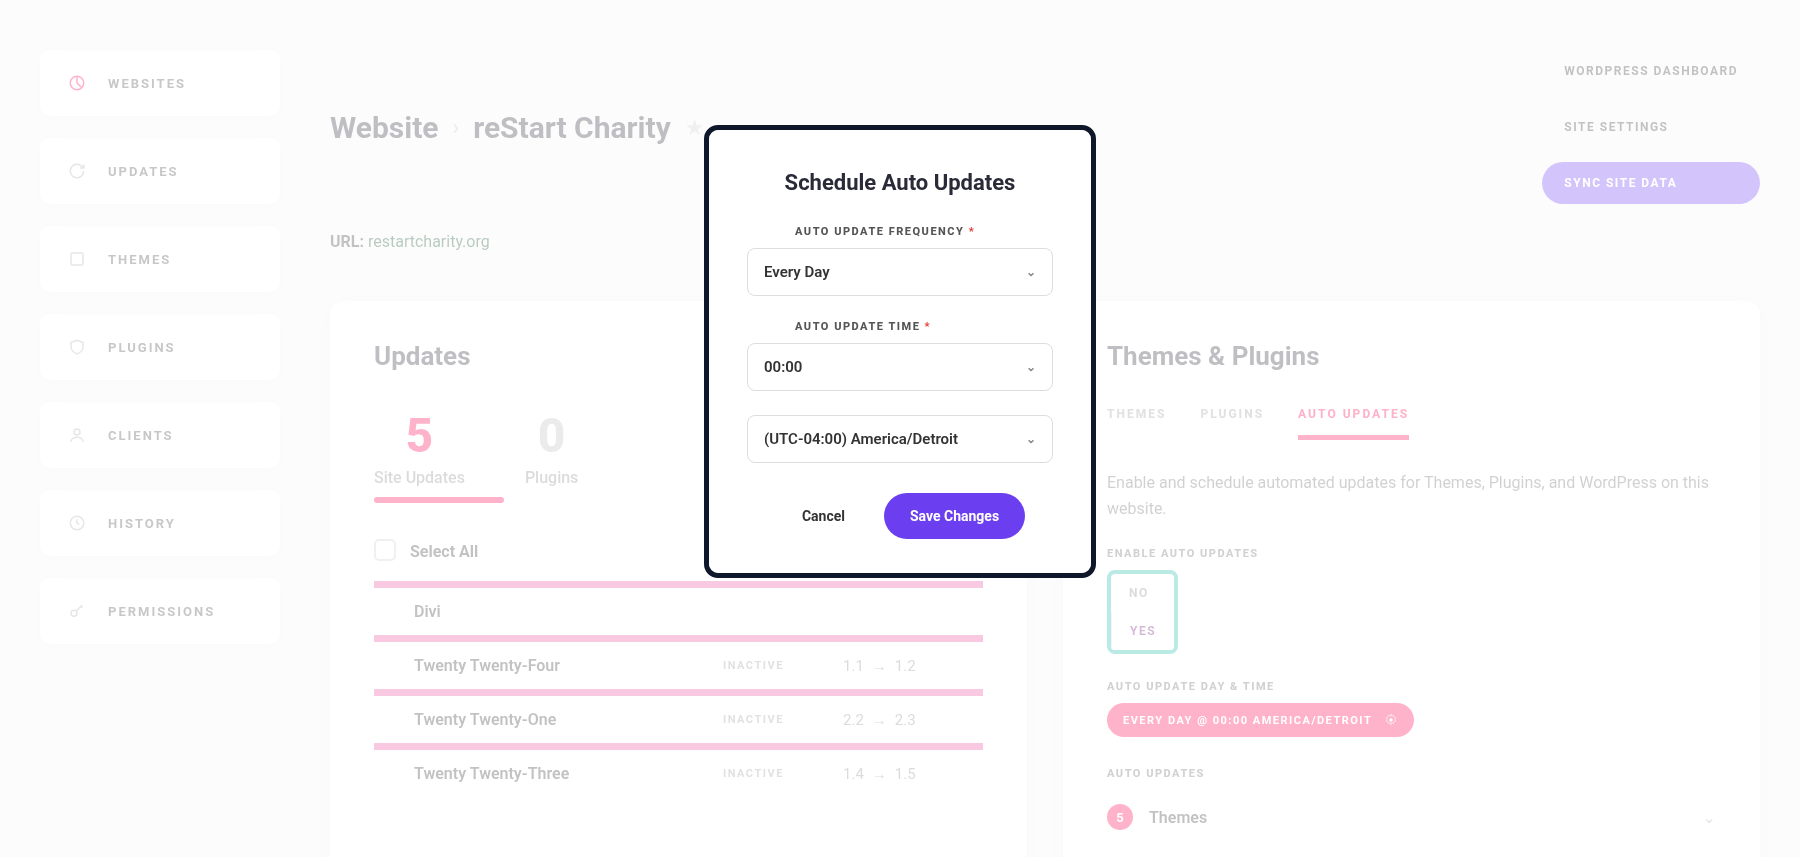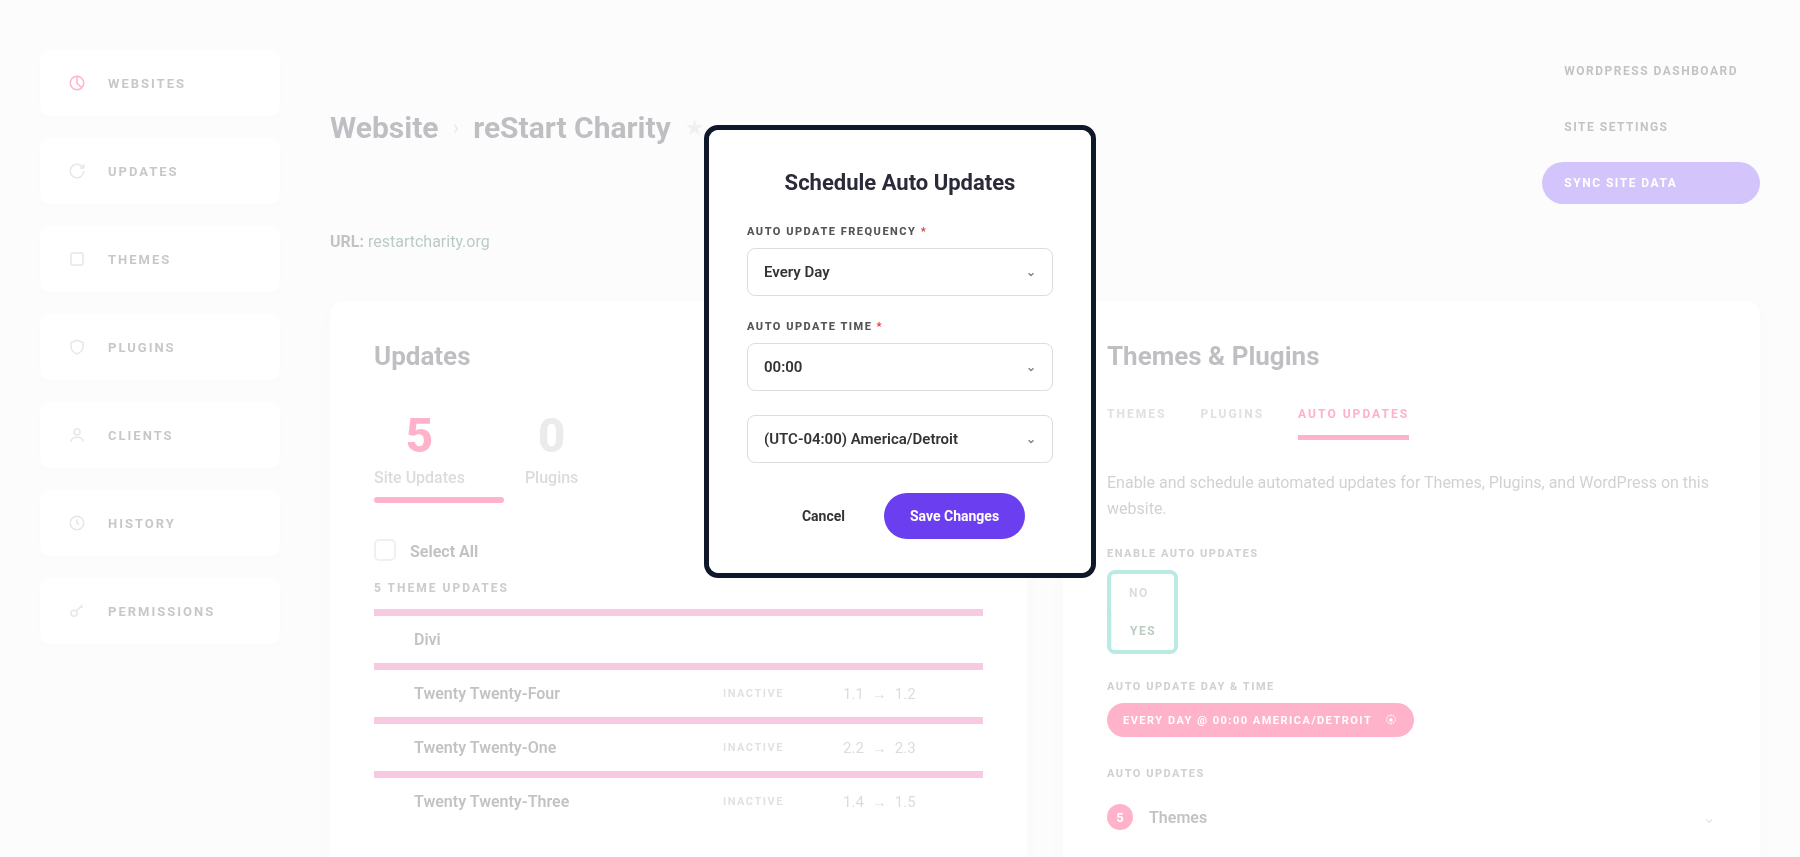--- a/index.html
+++ b/index.html
@@ -55,37 +55,37 @@
     
     .tabs { display:flex; gap:34px; margin-bottom:30px; }
     .tab { font-size:12px; font-weight:800; letter-spacing:2px; text-transform:uppercase; color:#999; padding-bottom:14px; }
     .tab-active { color:#ff0050; border-bottom:5px solid #ff0050; }
     
     .desc { font-size:16px; color:#666; line-height:1.6; margin-bottom:26px; }
     
     .label { font-size:11px; font-weight:800; letter-spacing:1.5px; color:#666; text-transform:uppercase; margin-bottom:10px; }
     .toggle { display:flex; border:4px solid #14b8a6; border-radius:8px; overflow:hidden; width:fit-content; margin-bottom:26px;flex-direction:column; }
     .tg { padding:12px 18px; font-size:12px; font-weight:700; letter-spacing:1.5px; color:#888; }
-    .tg-active { background:#fff; color:#14532d; border-left:1px solid #ddd; }
+    .tg-active { background:#fff; color:#701a75; border-left:1px solid #ddd; }
     
     .pill { display:inline-flex; align-items:center; gap:12px; background:#ff0050; color:#fff; padding:10px 16px; border-radius:20px; font-size:11px; font-weight:700; letter-spacing:1.5px; text-transform:uppercase; margin-bottom:30px; }
     .gear { width:14px; height:14px; }
     
     .accord { display:flex; align-items:center; gap:16px; padding:14px 0; }
     .badge { width:26px; height:26px; border-radius:50%; background:#ff0050; color:#fff; display:flex; align-items:center; justify-content:center; font-size:13px; font-weight:700; }
     .accord-lbl { flex:1; font-weight:600; color:#333; font-size:16px; }
     .chev { color:#aaa; }
     .cb-sm { width:22px; height:22px; border:2px solid #ccc; border-radius:5px; }
     
     .modal-wrap { position:absolute; inset:0; display:flex; align-items:flex-start; justify-content:center; padding-top:125px; z-index:100; }
     .modal-border { border:5px solid #0f172a; border-radius:14px; padding:0; }
     .modal { background:#fff; width: 382px; border-radius:10px; padding: 40px 38px 34px; }
     .modal-title { font-size:22px; font-weight:700; color:#2a2a38; text-align:center; margin-bottom:30px; }
     .field { margin-bottom:24px; }
-    .field-lbl { font-size:11px; font-weight:800; letter-spacing:1.5px; color:#555; text-transform:uppercase; margin-bottom:10px; }
+    .field-lbl { font-size:11px; font-weight:800; letter-spacing:1.5px; color:#555; text-transform:uppercase; margin-bottom:10px;margin-left:48px; }
     .req { color:#e53935; }
     .select { width:100%; padding:14px 16px; border:1px solid #ddd; border-radius:8px; font-size:15px; font-weight:600; color:#333; display:flex; justify-content:space-between; align-items:center; background:#fff; }
     .sel-chev { color:#888; font-size:12px; }
     .modal-btns { display:flex; gap:12px; justify-content:center; margin-top:30px; }
     .btn { padding:14px 26px; border-radius:26px; font-size:14px; font-weight:700; border:none; cursor:pointer; }
     .btn-cancel { background:transparent; color:#333; border:1px solid transparent; }
     .btn-save { background:#6b3ff0; color:#fff; }
   </style>
 </head>
 <body>
@@ -184,21 +184,20 @@
         <div class="stat">
           <div class="stat-num">0</div>
           <div class="stat-lbl">Plugins</div>
         </div>
       </div>
       <div class="underline"></div>
       <div class="selall">
         <span class="cb"></span>
         <span class="selall-txt">Select All</span>
       </div>
-      <div class="group-hdr">5 THEME UPDATES</div>
       <div class="row">
         <span class="row-name">Divi</span>
         <span class="row-status"></span>
         <span class="row-ver"></span>
       </div>
       <div class="row">
         <span class="row-name">Twenty Twenty-Four</span>
         <span class="row-status">INACTIVE</span>
         <span class="row-ver"><span>1.1</span><span class="arrow">→</span><span>1.2</span></span>
       </div>

